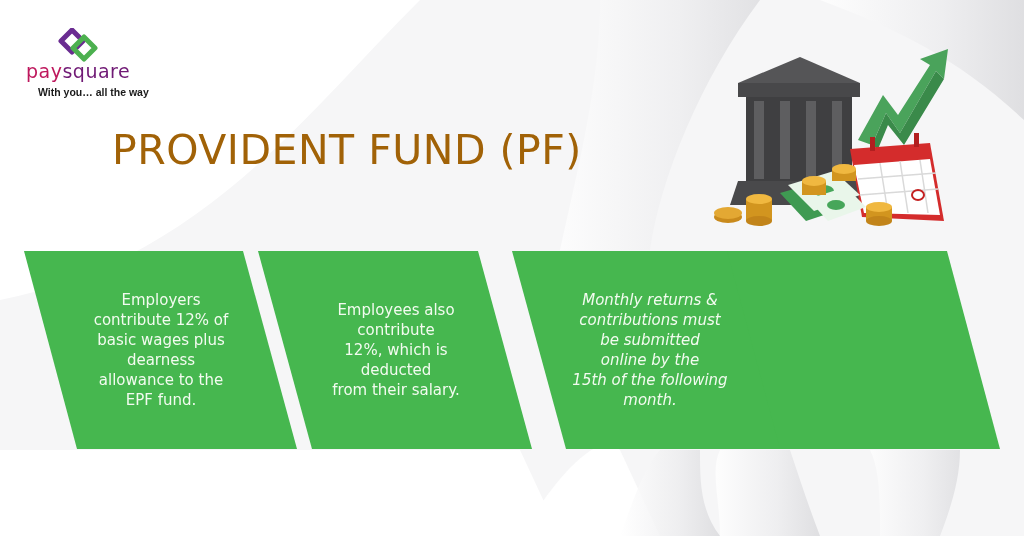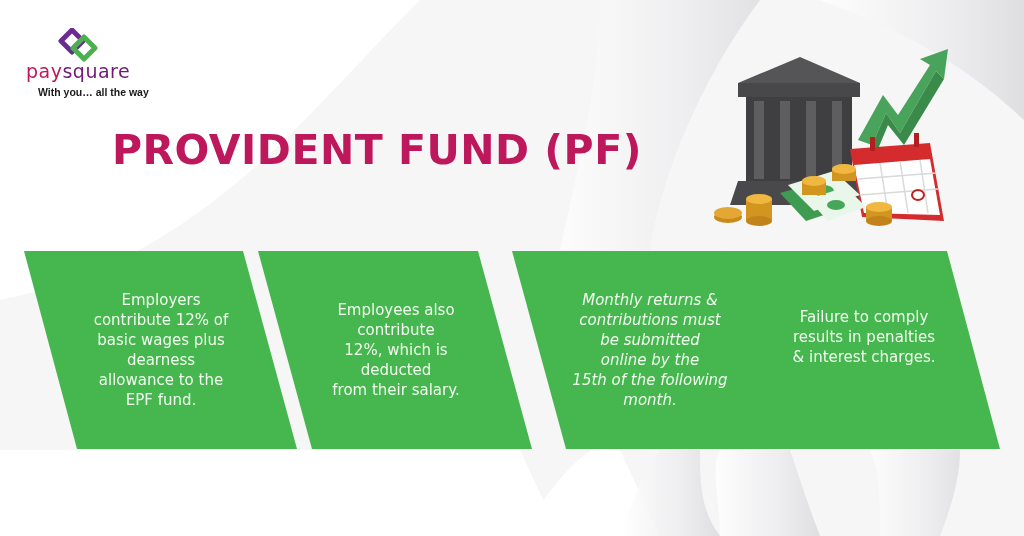--- a/index.html
+++ b/index.html
@@ -5,21 +5,21 @@
   html,body{margin:0;padding:0;}
   body{width:1024px;height:536px;overflow:hidden;position:relative;background:#f4f4f5;font-family:"DejaVu Sans","Liberation Sans",sans-serif;}
   .bg{position:absolute;inset:0;overflow:hidden;}
   .bg svg{position:absolute;left:0;top:0;}
   .logo{position:absolute;left:26px;top:28px;width:120px;}
   .logo-mark{position:absolute;left:30px;top:0;width:44px;height:34px;}
   .logo-word{position:absolute;left:0;top:32px;font-family:"DejaVu Sans",sans-serif;font-size:19px;letter-spacing:0.5px;white-space:nowrap;}
   .logo-word .pay{color:#be185d;}
   .logo-word .sq{color:#701a75;}
   .tagline{position:absolute;left:0;top:58px;font-family:"Liberation Sans",sans-serif;font-size:10.5px;color:#1a1a1a;font-weight:bold;white-space:nowrap;margin-left:12px;}
-  .title{position:absolute;left:112px;top:128px;font-family:"DejaVu Sans",sans-serif;font-weight:bold;color:#be185d;font-size:41px;line-height:45px;letter-spacing:0.5px;}
+  .title{position:absolute;left:112px;top:128px;font-family:"DejaVu Sans",sans-serif;font-weight:normal;color:#a16207;font-size:41px;line-height:45px;letter-spacing:0.5px;}
   .title div{white-space:nowrap;}
   .illus{position:absolute;left:708px;top:45px;width:260px;height:190px;}
   .panels{position:absolute;left:0;top:0;width:1024px;height:536px;}
   .panel{position:absolute;top:251px;height:198px;}
   .panel svg{position:absolute;left:0;top:0;}
   .panel-text{position:absolute;top:0;height:198px;display:flex;align-items:center;justify-content:center;text-align:center;color:#f2fbef;font-family:"DejaVu Sans",sans-serif;font-size:15px;line-height:20px;}
   .panel-text span{display:block;white-space:pre-line;}
 </style>
 </head>
 <body>
@@ -154,19 +154,14 @@
 online by the
 15th of the following
 month.</span>
       </div>
   </div>
 
   <div class="panel" style="left:727px;width:274px;">
     <svg width="274" height="198">
         <polygon points="0,0 220,0 273,198 53,198" fill="#46b74f"></polygon>
       </svg>
-    <div class="panel-text" style="left:24px;width:226px;align-items:flex-start;padding-top:56px;height:142px;">
-        <span>Failure to comply
-results in penalties
-&amp; interest charges.</span>
-      </div>
   </div>
 </div>
 
 </body></html>

